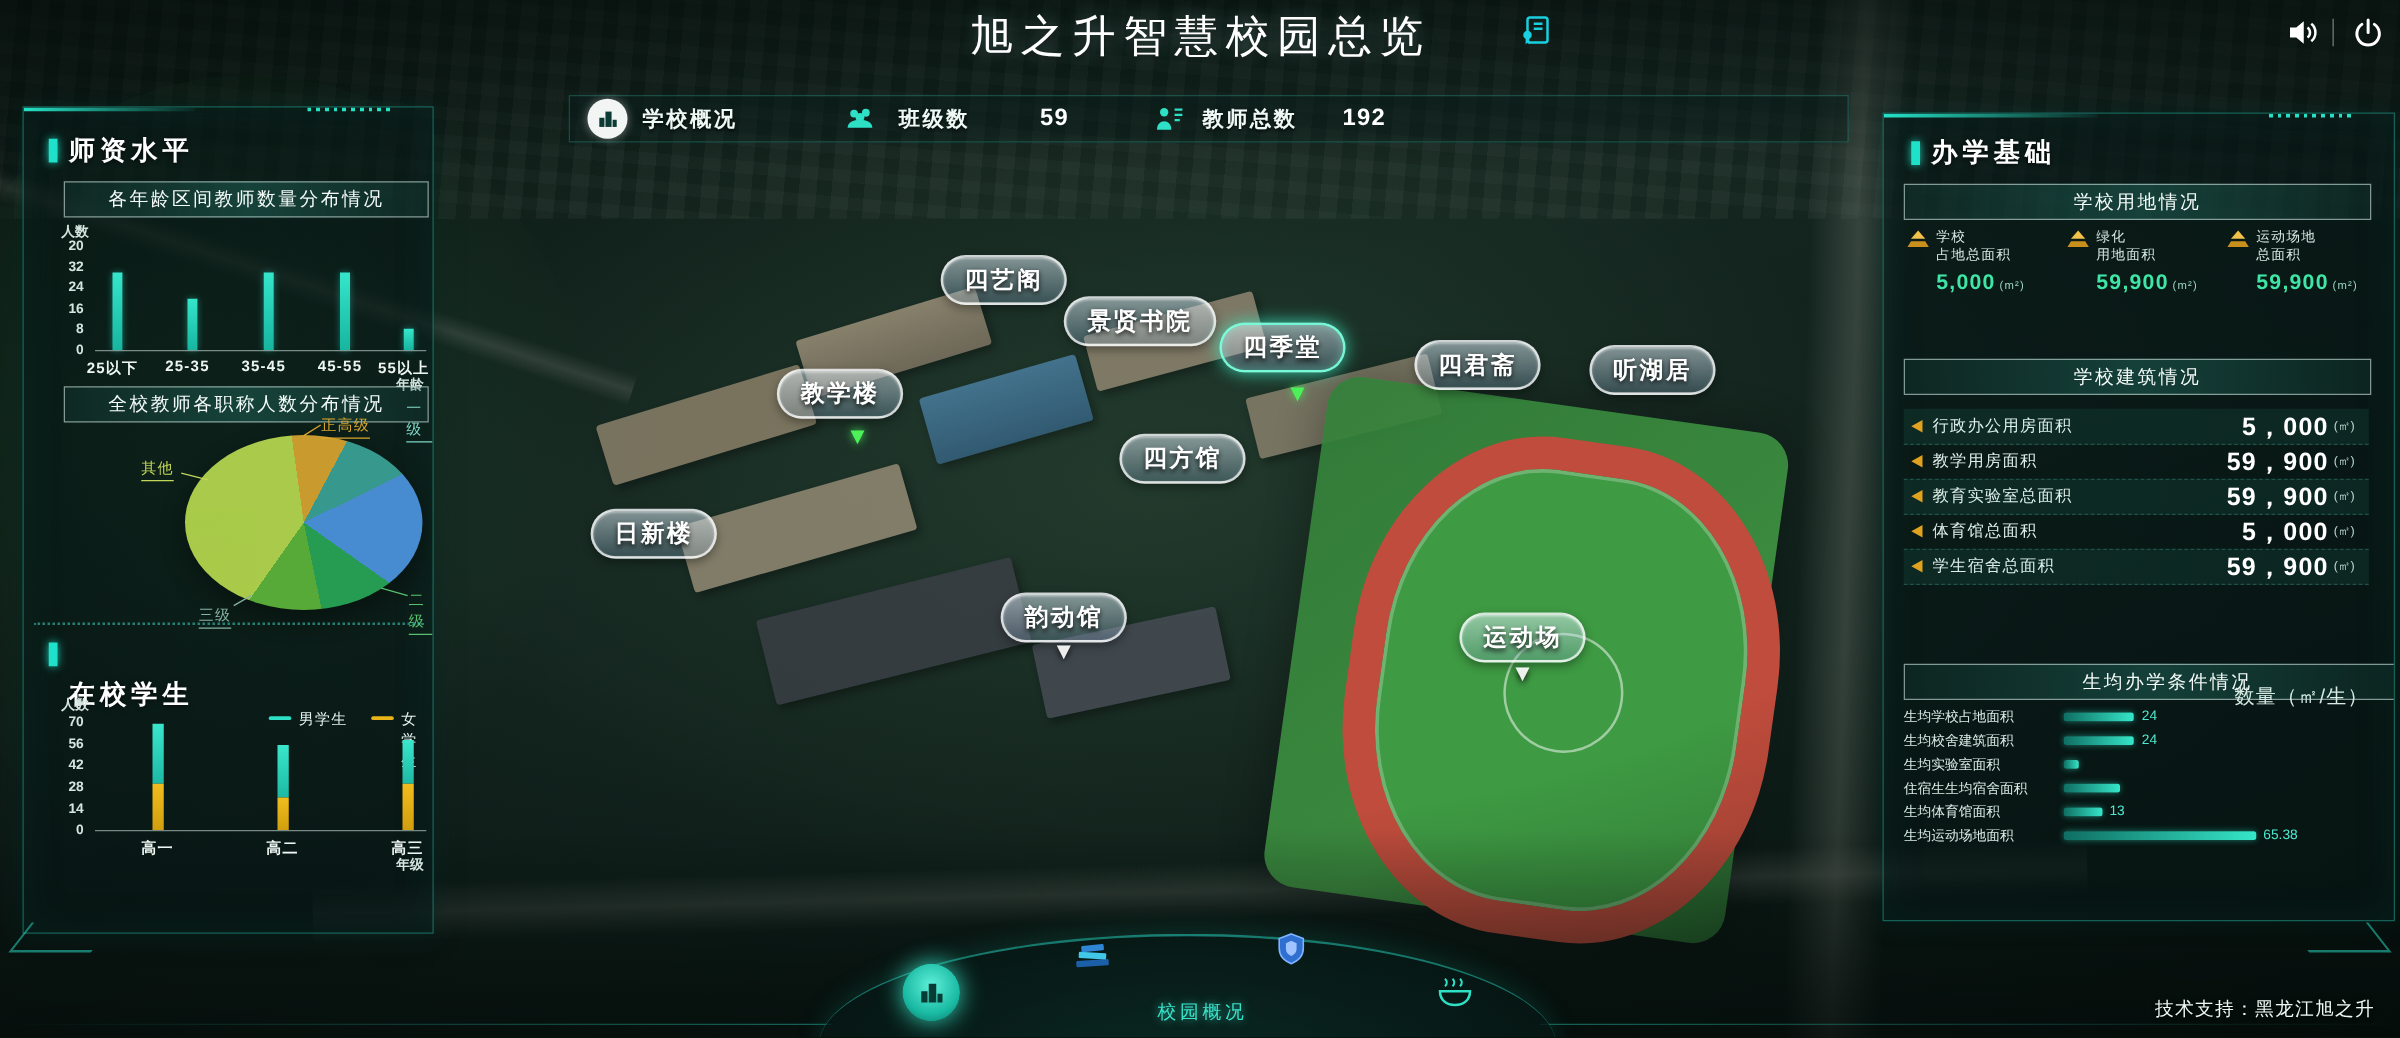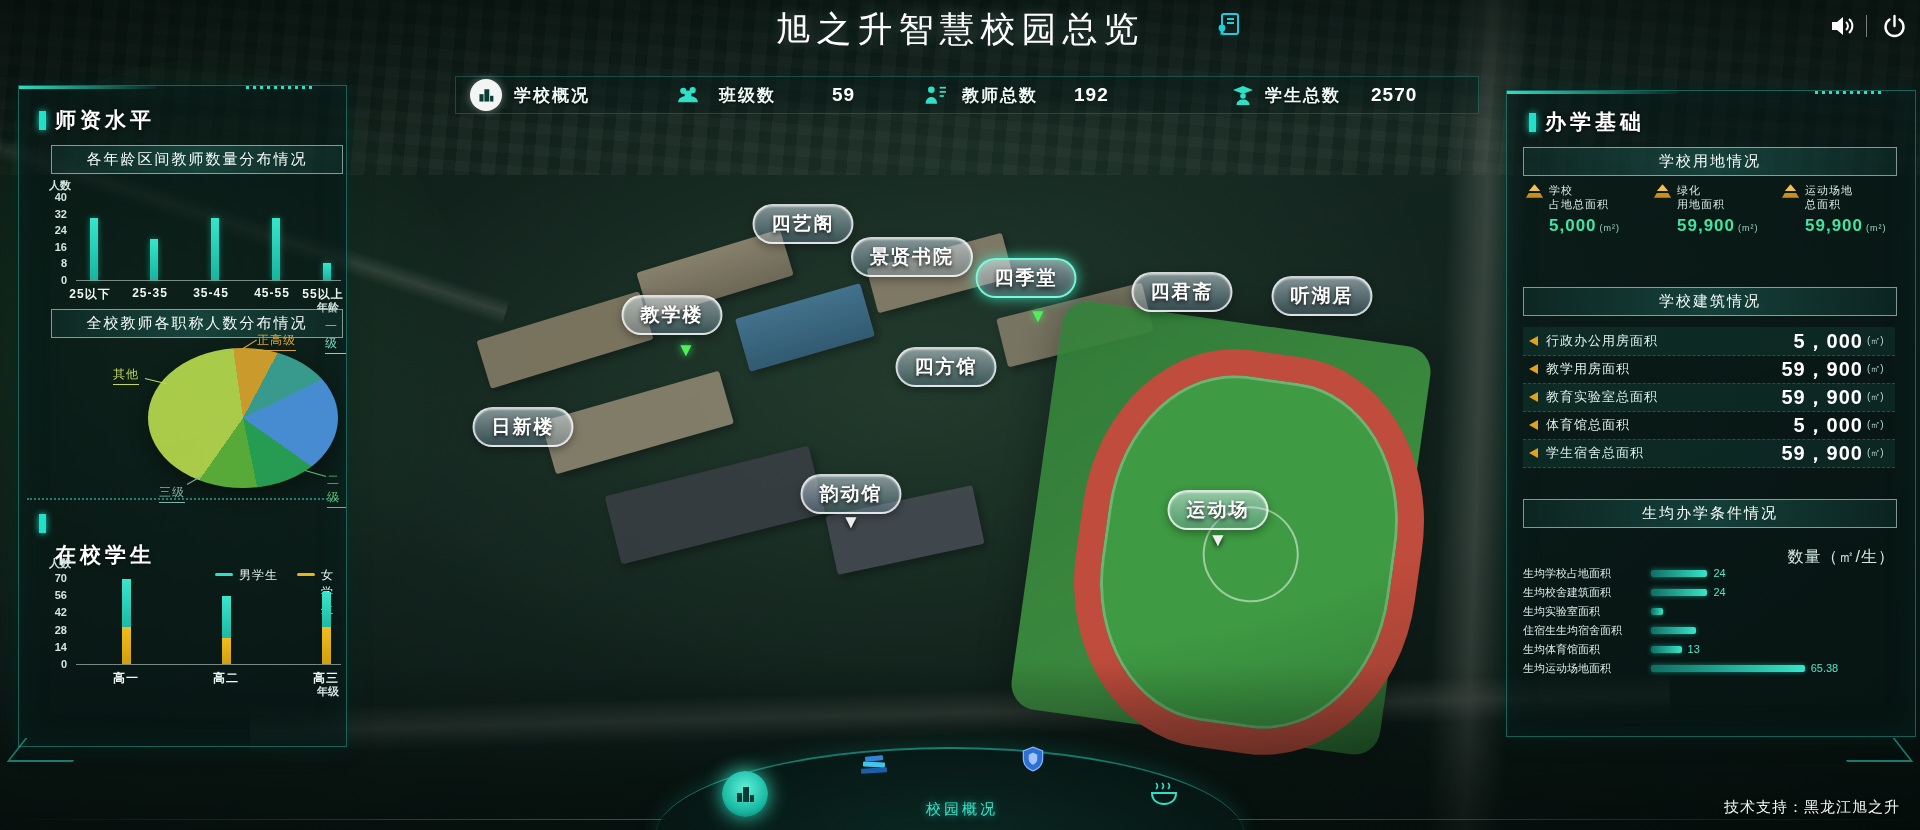--- a/index.html
+++ b/index.html
@@ -191,40 +191,29 @@
           </g>
           <g stroke="#2ee0c6" stroke-width="1.7">
             <path d="M16 2.5h6"></path>
             <path d="M16 6.5h6"></path>
             <path d="M16 10.5h4"></path>
           </g>
         </svg>
       <span class="stat-label" style="margin-left:14px;">教师总数</span>
       <span class="stat-value" style="margin-left:36px;">192</span>
     </div>
-    <div class="it" style="left:775px;">
-      <svg width="24" height="22" viewBox="0 0 24 22">
-          <g fill="#2ee0c6">
-            <path d="M2 6l10-4 10 4-10 4z"></path>
-            <circle cx="12" cy="12" r="2.8"></circle>
-            <path d="M5.5 21c0-3.4 2.9-5.4 6.5-5.4s6.5 2 6.5 5.4z"></path>
-          </g>
-        </svg>
-      <span class="stat-label" style="margin-left:10px;">学生总数</span>
-      <span class="stat-value" style="margin-left:30px;">2570</span>
-    </div>
   </div>
 
   <div class="panel" style="left:18px;top:85px;width:327px;height:660px;">
     <div class="accent" style="left:20px;top:25px;"></div>
     <div class="sec-title" style="left:36px;top:20px;">师资水平</div>
     <div class="subtitle" style="left:32px;top:59px;width:290px;">各年龄区间教师数量分布情况</div>
 
     <div class="axname" style="left:30px;top:92px;">人数</div>
-    <div class="tick" style="left:18px;top:105px;">40</div>
+    <div class="tick" style="left:18px;top:105px;">20</div>
     <div class="tick" style="left:18px;top:121.6px;">32</div>
     <div class="tick" style="left:18px;top:138.2px;">24</div>
     <div class="tick" style="left:18px;top:154.8px;">16</div>
     <div class="tick" style="left:18px;top:171.4px;">8</div>
     <div class="tick" style="left:18px;top:188px;">0</div>
     <div class="chart" style="left:57px;top:111px;width:265px;height:83px;">
       <div class="vbar" style="left: 14px; height: 62.25px;"></div>
       <div class="vbar" style="left: 74px; height: 41.5px;"></div>
       <div class="vbar" style="left: 135px; height: 62.25px;"></div>
       <div class="vbar" style="left: 196px; height: 62.25px;"></div>
@@ -374,21 +363,21 @@
       <span class="bval">5，000</span>
       <span class="bunit">(㎡)</span>
     </div>
     <div class="brow alt" style="top:348px;">
       <span class="barrow"></span>
       <span class="blabel">学生宿舍总面积</span>
       <span class="bval">59，900</span>
       <span class="bunit">(㎡)</span>
     </div>
 
-    <div class="subtitle" style="left:16px;top:408px;width:372px;">生均办学条件情况</div>
+    <div class="subtitle" style="left:16px;top:440px;width:372px;padding-left:24px;">生均办学条件情况</div>
     <div class="unit-note" style="left:230px;top:456px;width:158px;text-align:right;">数量（㎡/生）</div>
 
     <div class="prow" style="top:474px;">
       <span class="plabel">生均学校占地面积</span>
       <div class="pbar" style="width: 56.4px;"></div>
       <span class="pval">24</span>
     </div>
     <div class="prow" style="top:493px;">
       <span class="plabel">生均校舍建筑面积</span>
       <div class="pbar" style="width: 56.4px;"></div>

